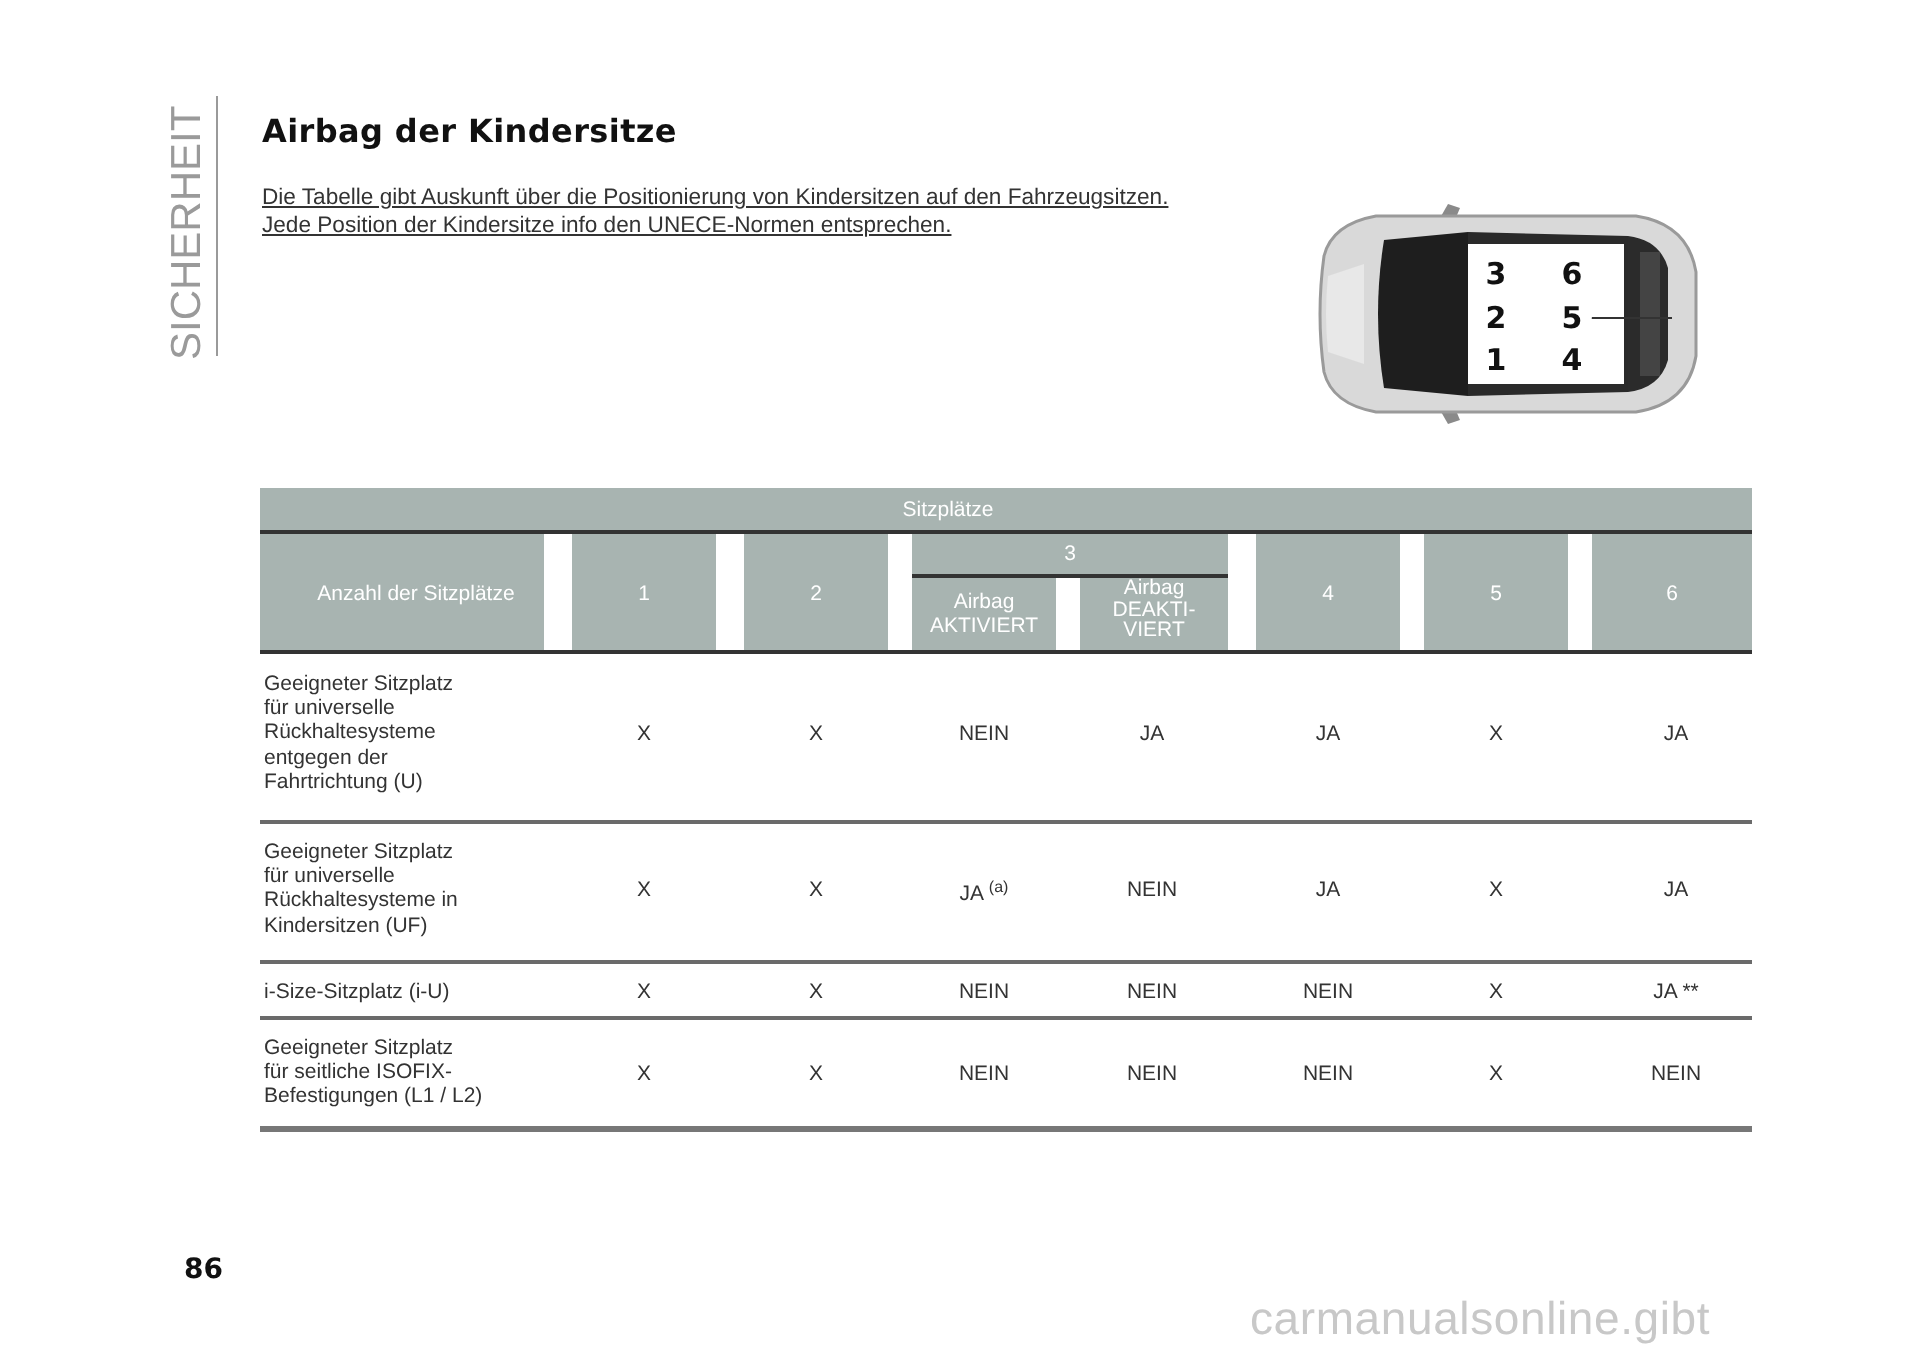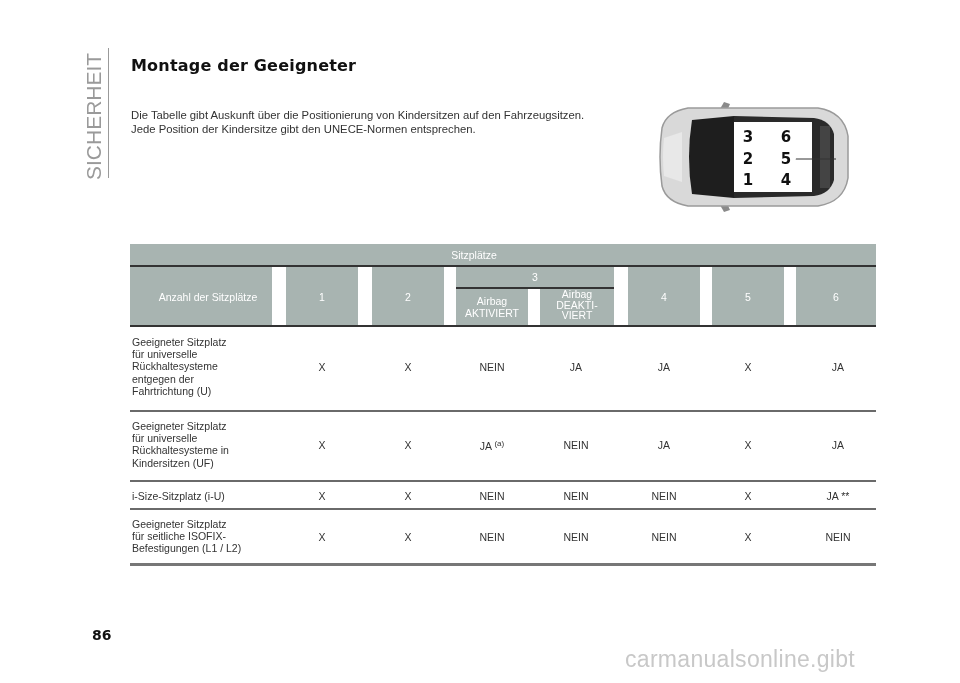--- a/index.html
+++ b/index.html
@@ -9,21 +9,21 @@
     .side-tab { position: absolute; left: 84px; top: 48px; width: 20px; height: 132px; }
     .side-tab .side-text {
       position: absolute; left: 0; top: 132px; transform-origin: 0 0; transform: rotate(-90deg);
       width: 132px; height: 20px; font-size: 21px; line-height: 20px; color: #9a9a9a;
       font-family: "Liberation Sans", sans-serif; letter-spacing: 0px; font-weight: normal;
     }
     .side-line { position: absolute; left: 108px; top: 48px; width: 1px; height: 130px; background: #9a9a9a; }
 
     .page-title { position: absolute; left: 131px; top: 56px; font-size: 16px; font-weight: 900;
       font-family: "DejaVu Sans", sans-serif; color: #111; letter-spacing: 0.2px; }
-    .intro { position: absolute; left: 131px; top: 108px; font-size: 11.3px; line-height: 14px; color: #333; width: 500px; }
+    .intro { position: absolute; left: 131px; top: 92px; font-size: 11.3px; line-height: 14px; color: #333; width: 500px; text-decoration: underline; }
     .intro p { white-space: nowrap; }
 
     .car { position: absolute; left: 648px; top: 98px; width: 206px; height: 118px; }
 
     .tbl { position: absolute; left: 130px; top: 244px; width: 746px; }
     .hdr-band { position: absolute; background: #a8b4b1; }
     .hdr-text { position: absolute; color: #fff; font-size: 10.5px; text-align: center; line-height: 12px; }
     .hline { position: absolute; height: 2px; background: #333; }
     .rline { position: absolute; left: 0; width: 746px; height: 2px; background: #6a6a6a; }
 
@@ -38,24 +38,24 @@
       font-family: "Liberation Sans", sans-serif; letter-spacing: 0.3px; }
   </style>
 </head>
 <body>
 
 <div class="side-tab">
   <div class="side-text">SICHERHEIT</div>
 </div>
 <div class="side-line"></div>
 
-<div class="page-title">Montage der Geeigneter</div>
+<div class="page-title">Airbag der Kindersitze</div>
 <div class="intro">
   <p>Die Tabelle gibt Auskunft über die Positionierung von Kindersitzen auf den Fahrzeugsitzen.</p>
-  <p>Jede Position der Kindersitze gibt den UNECE-Normen entsprechen.</p>
+  <p>Jede Position der Kindersitze info den UNECE-Normen entsprechen.</p>
 </div>
 
 <div class="car">
   <svg width="206" height="118" viewBox="0 0 206 118">
 
     <path d="M68 18 L76 4 L82 6 L76 20 Z" fill="#8a8a8a"></path>
     <path d="M68 100 L76 114 L82 112 L76 98 Z" fill="#8a8a8a"></path>
 
     <path d="M14 30 Q10 59 14 88 Q18 104 40 108 L170 108 Q196 104 200 80 L200 38 Q196 14 170 10 L40 10 Q18 14 14 30 Z" fill="#d9d9d9" stroke="#9a9a9a" stroke-width="1.5"></path>
 

